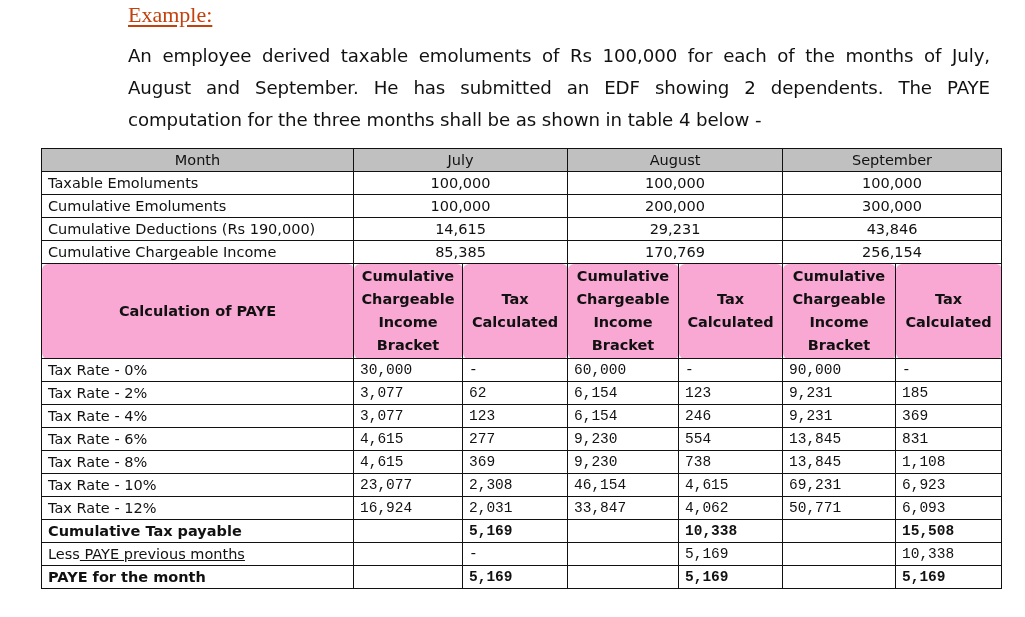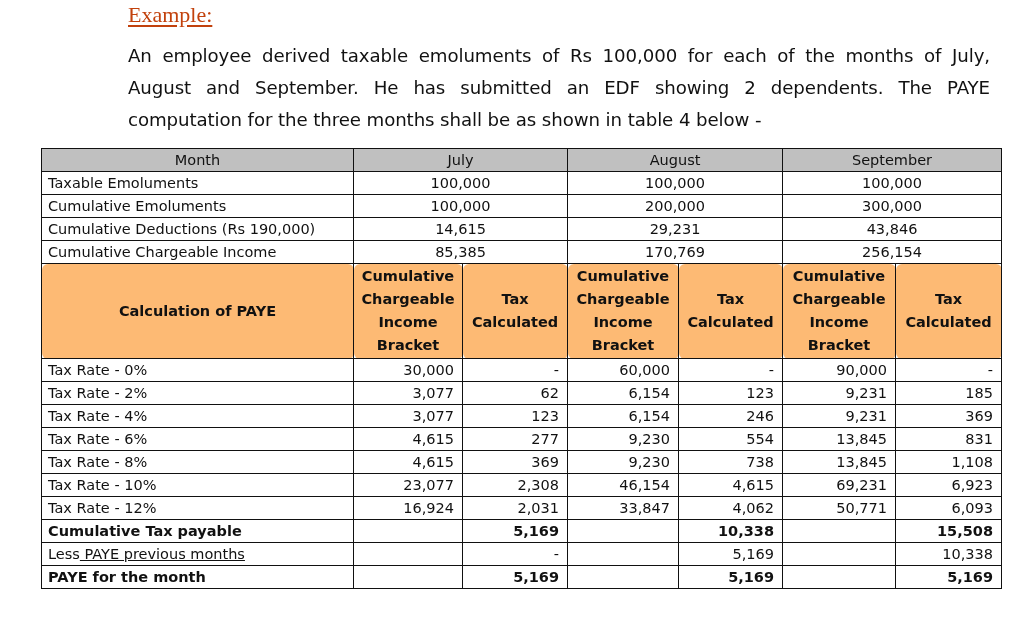--- a/index.html
+++ b/index.html
@@ -19,24 +19,24 @@
   table.paye {
     position:absolute; left:41px; top:148px;
     border-collapse:collapse; table-layout:fixed;
     font-family:"DejaVu Sans", sans-serif; font-size:14.5px; color:#111;
   }
   table.paye td {
     border:1.5px solid #111; padding:0 6px; height:22px; line-height:22px;
     white-space:nowrap; overflow:hidden;
   }
   table.paye tr.hdr td { background:#c0c0c0; text-align:center; }
-  table.paye tr.big td { background:#fdba74; text-align:center; font-weight:bold; height:94px; line-height:23px; white-space:normal; padding:0 2px;border-radius:6px; }
+  table.paye tr.big td { background:#f9a8d4; text-align:center; font-weight:bold; height:94px; line-height:23px; white-space:normal; padding:0 2px;border-radius:6px; }
   td.lbl { text-align:left; }
   td.c { text-align:center; }
-  td.r { text-align:right; padding-right:8px !important; }
+  td.r { padding-right:8px !important;font-family:Liberation Mono, monospace; }
   td.b { font-weight:bold; }
   .u { }
 </style>
 </head>
 <body>
 
 <div class="heading">Example:</div>
 
 <div class="para">
   <span class="line">An employee derived taxable emoluments of Rs 100,000 for each of the months of July,</span>

